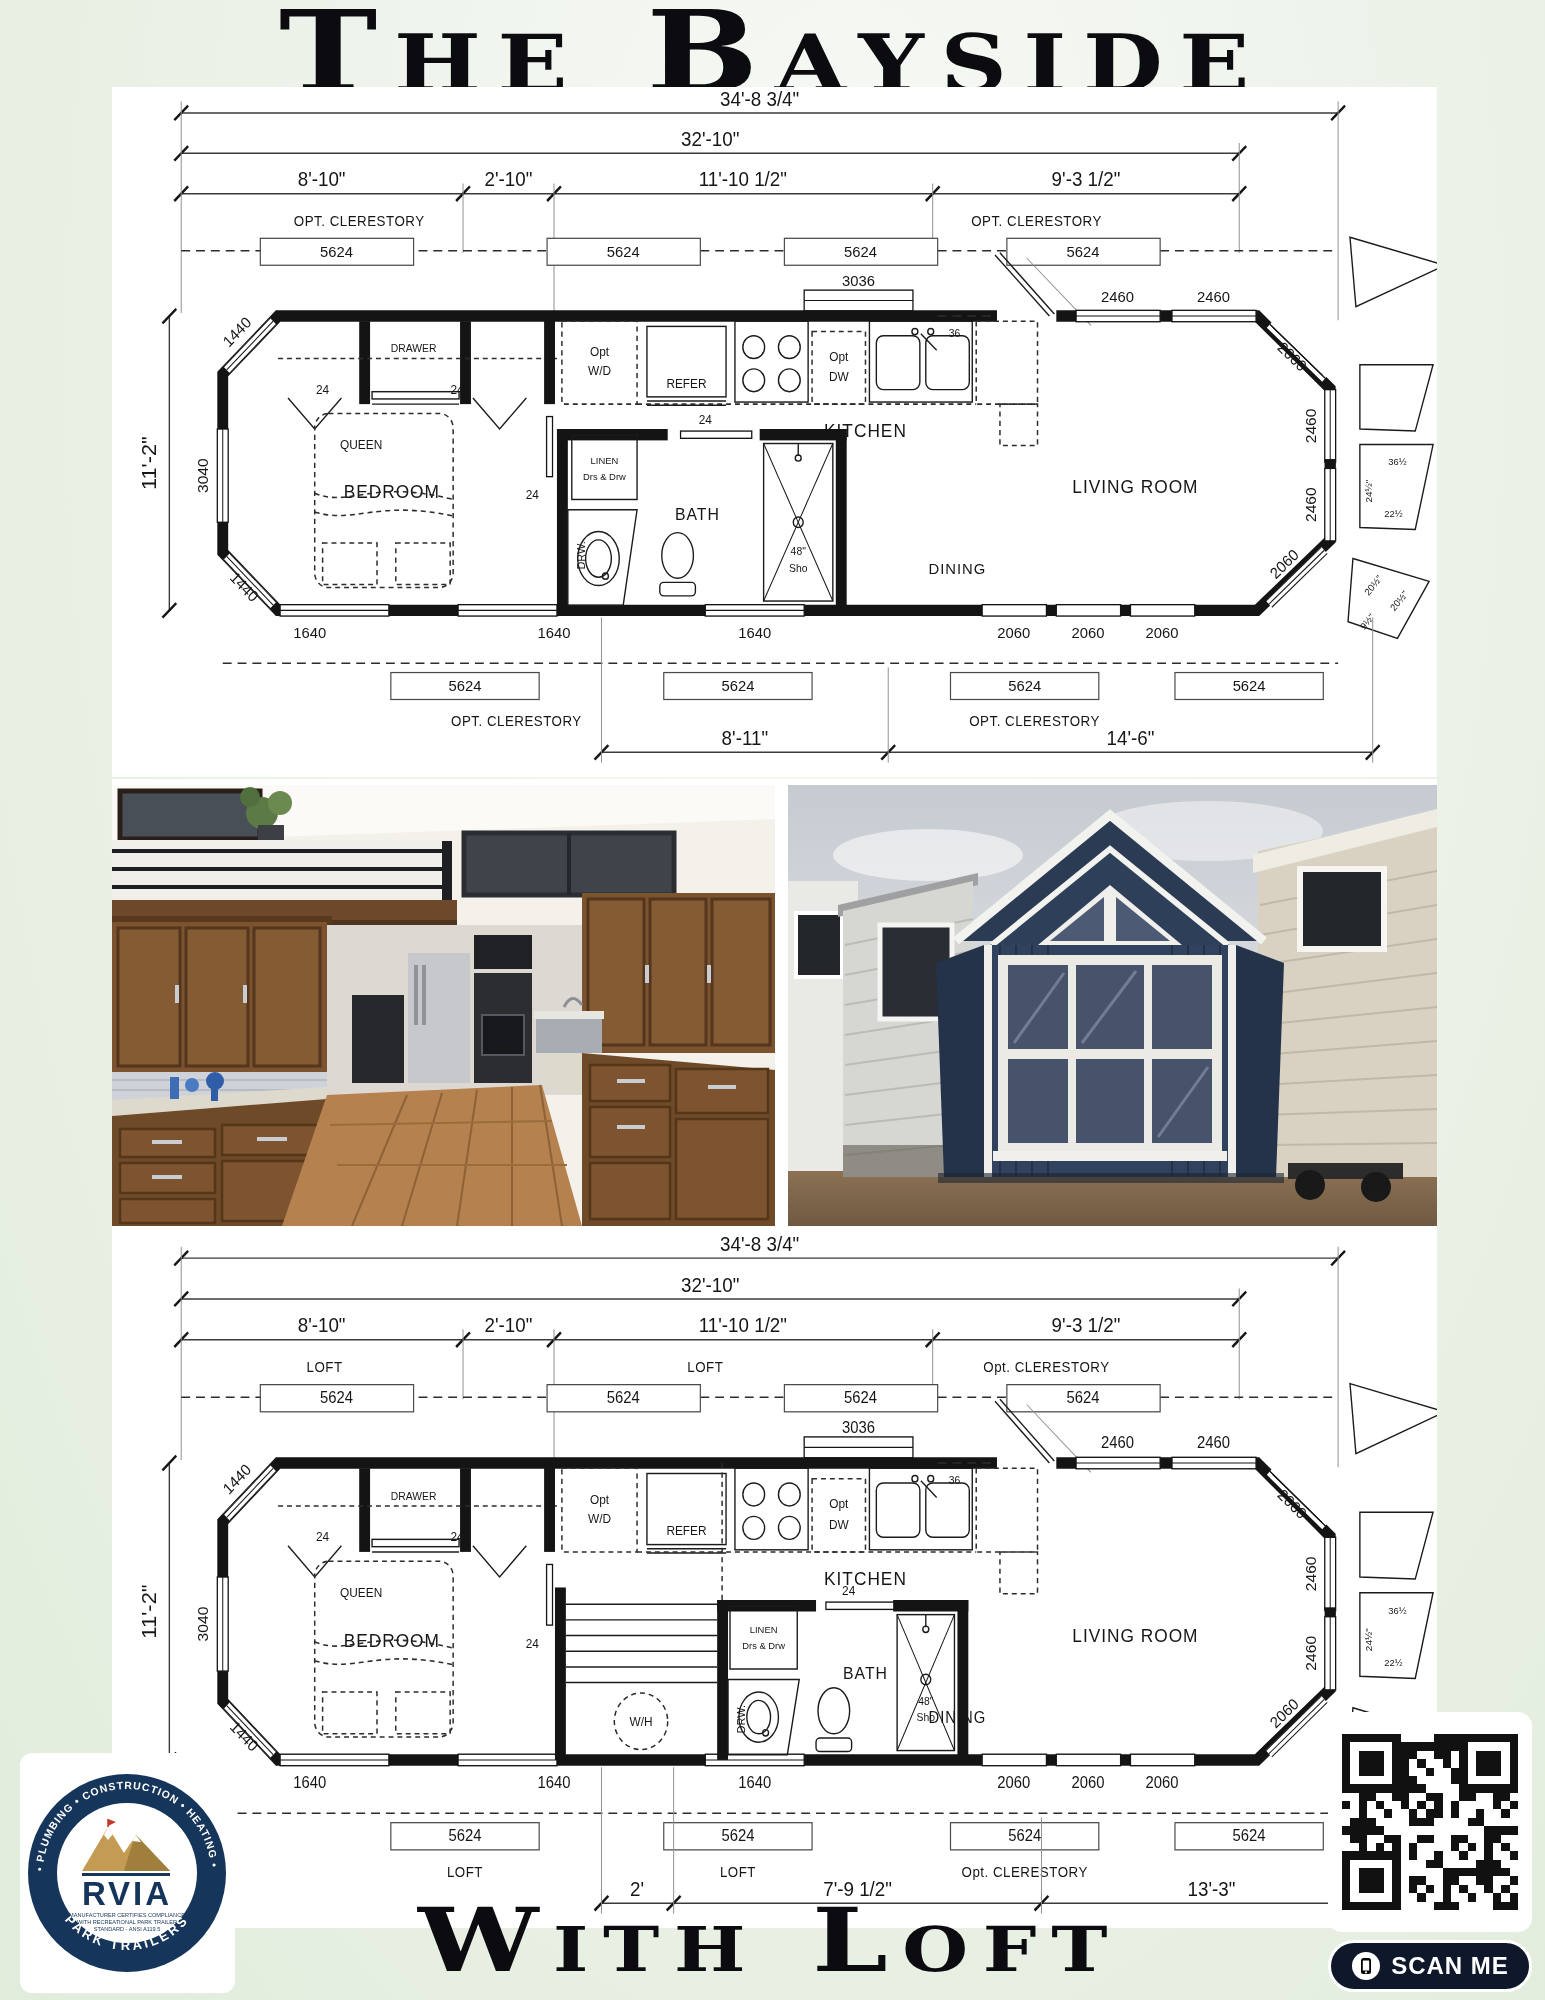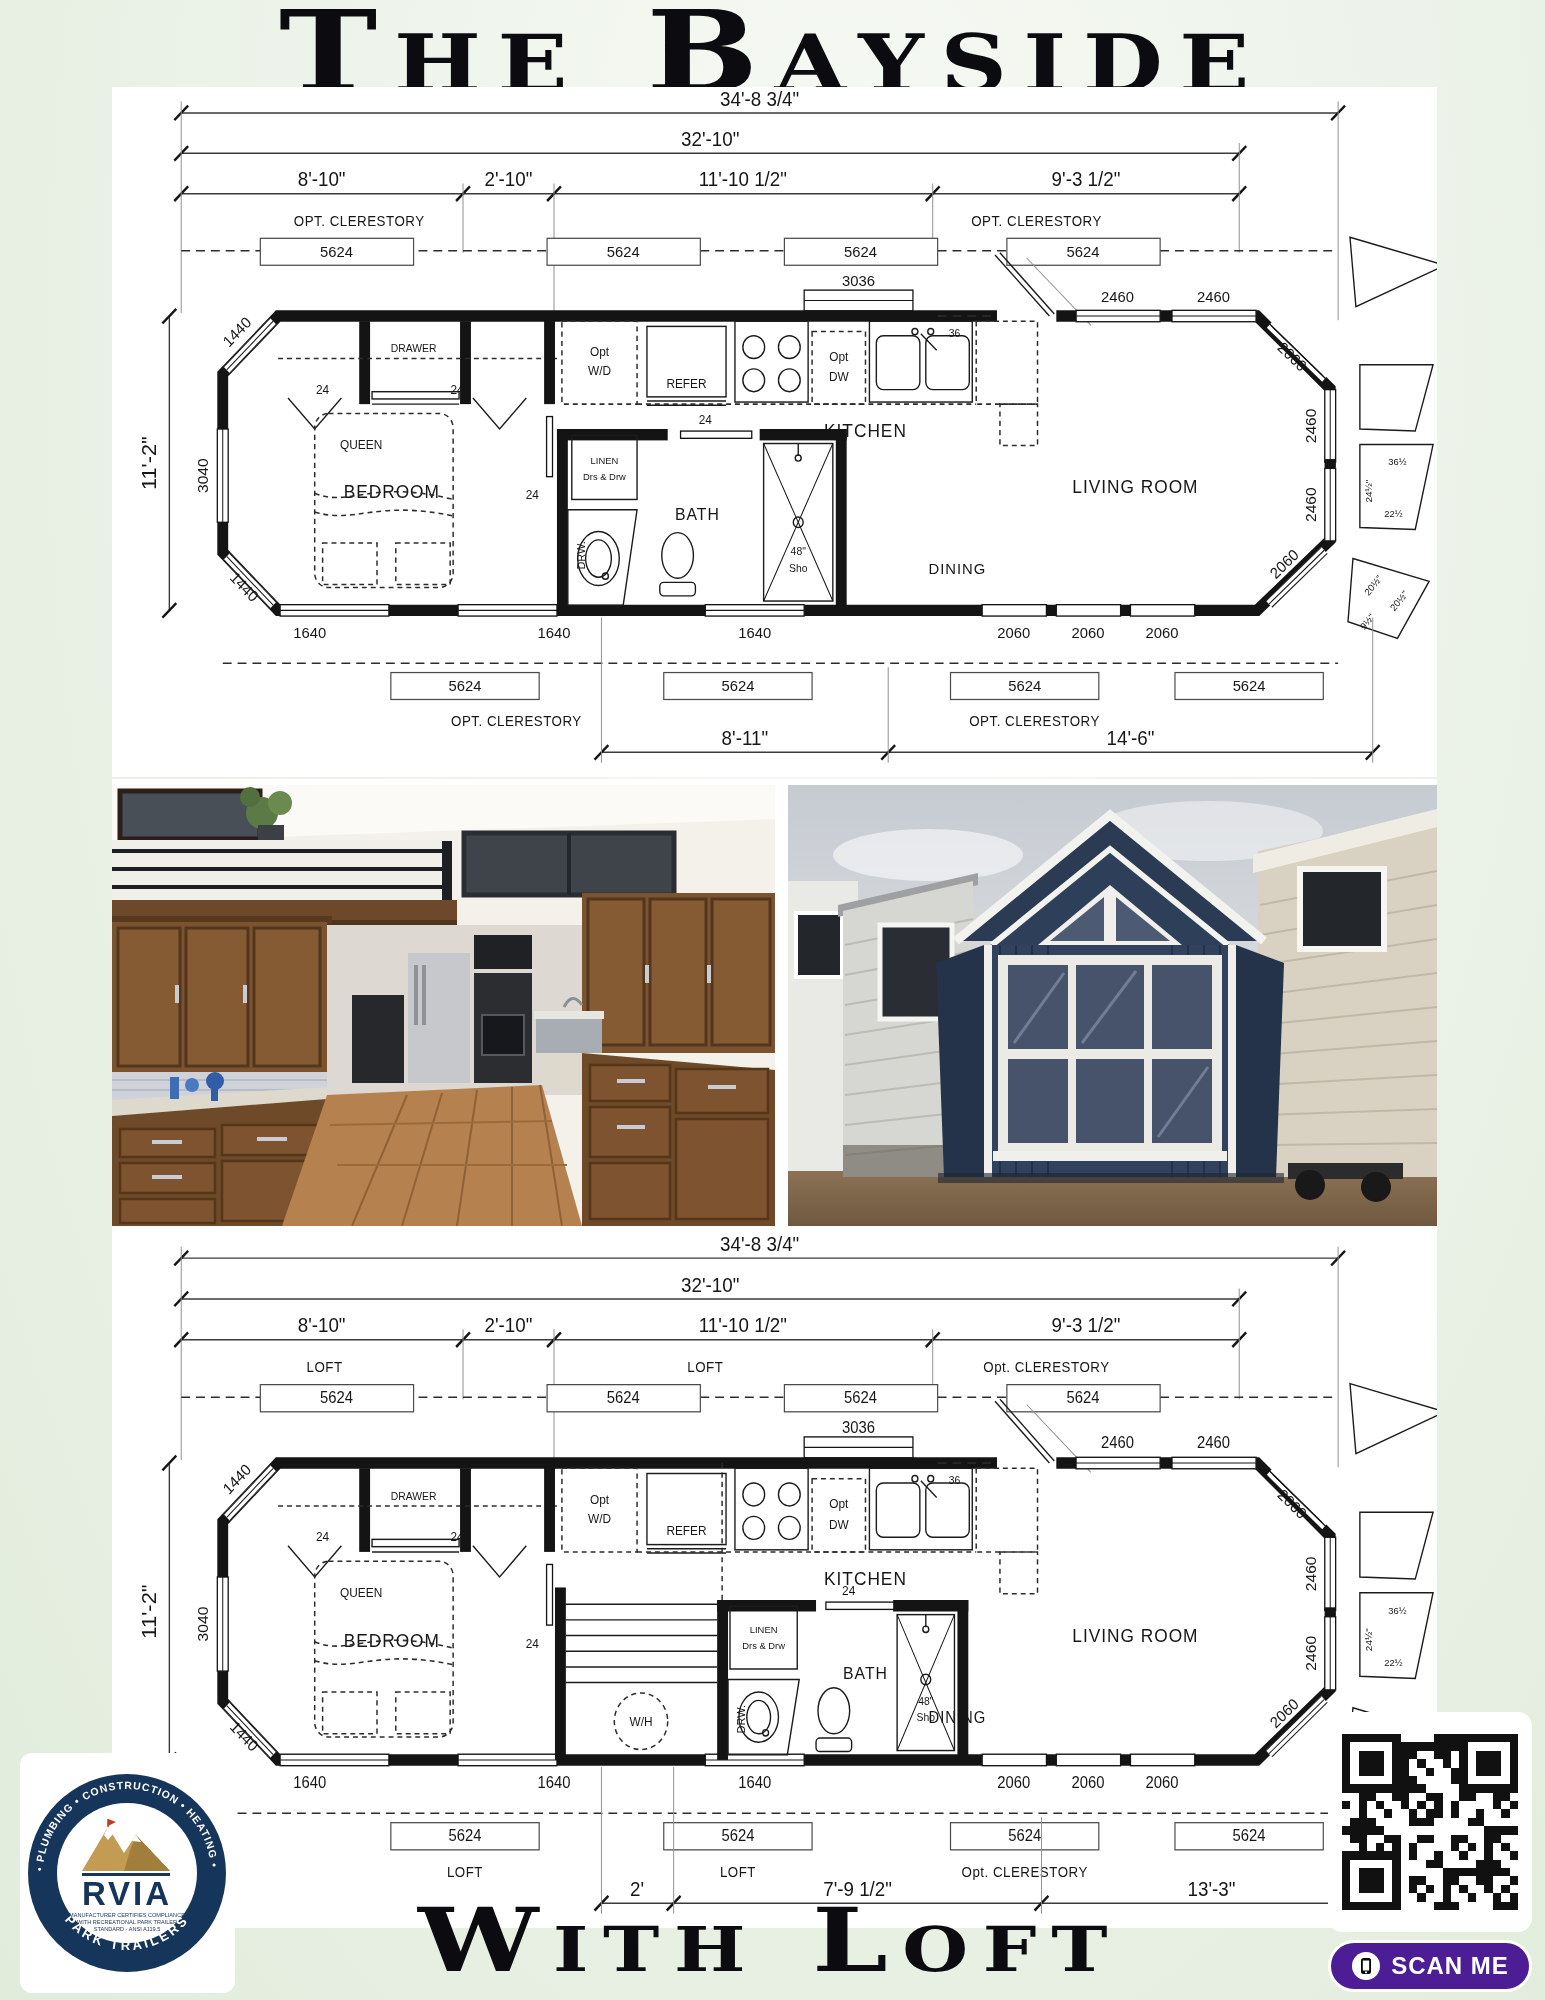--- a/index.html
+++ b/index.html
@@ -27,21 +27,21 @@
   .ext{stroke:#909090;stroke-width:1;}
   .dash{stroke:#2c2c2c;stroke-width:1.4;fill:none;stroke-dasharray:9 6;}
   .dashT{stroke:#2c2c2c;stroke-width:1.5;fill:none;stroke-dasharray:5 4;}
   .wall{fill:none;stroke:#141414;stroke-width:11;}
   .wallF{fill:#141414;stroke:none;}
   .win{fill:#fff;stroke:#141414;stroke-width:1.3;}
   .winbox{fill:#fff;stroke:#4a4a4a;stroke-width:1.2;}
   .glaz{stroke:#141414;stroke-width:1;}
   .fix{fill:none;stroke:#1b1b1b;stroke-width:1.4;}
   .fill-wh{fill:#fff;}
-  #scan-pill{left:1328px;top:1940px;width:204px;height:52px;background:#4c1d95;border:3px solid #fff;
+  #scan-pill{left:1328px;top:1940px;width:204px;height:52px;background:#0f172a;border:3px solid #fff;
      border-radius:30px;display:flex;align-items:center;justify-content:center;gap:10px;box-sizing:border-box;}
   #scan-pill span{color:#fff;font-size:24px;font-weight:bold;letter-spacing:1px;}
   #qr-box{left:1328px;top:1712px;width:204px;height:220px;border-radius:14px;display:flex;
      align-items:center;justify-content:center;}
 </style>
 </head>
 <body>
 
 <div class="abs" id="main-title">The Bayside</div>
 

